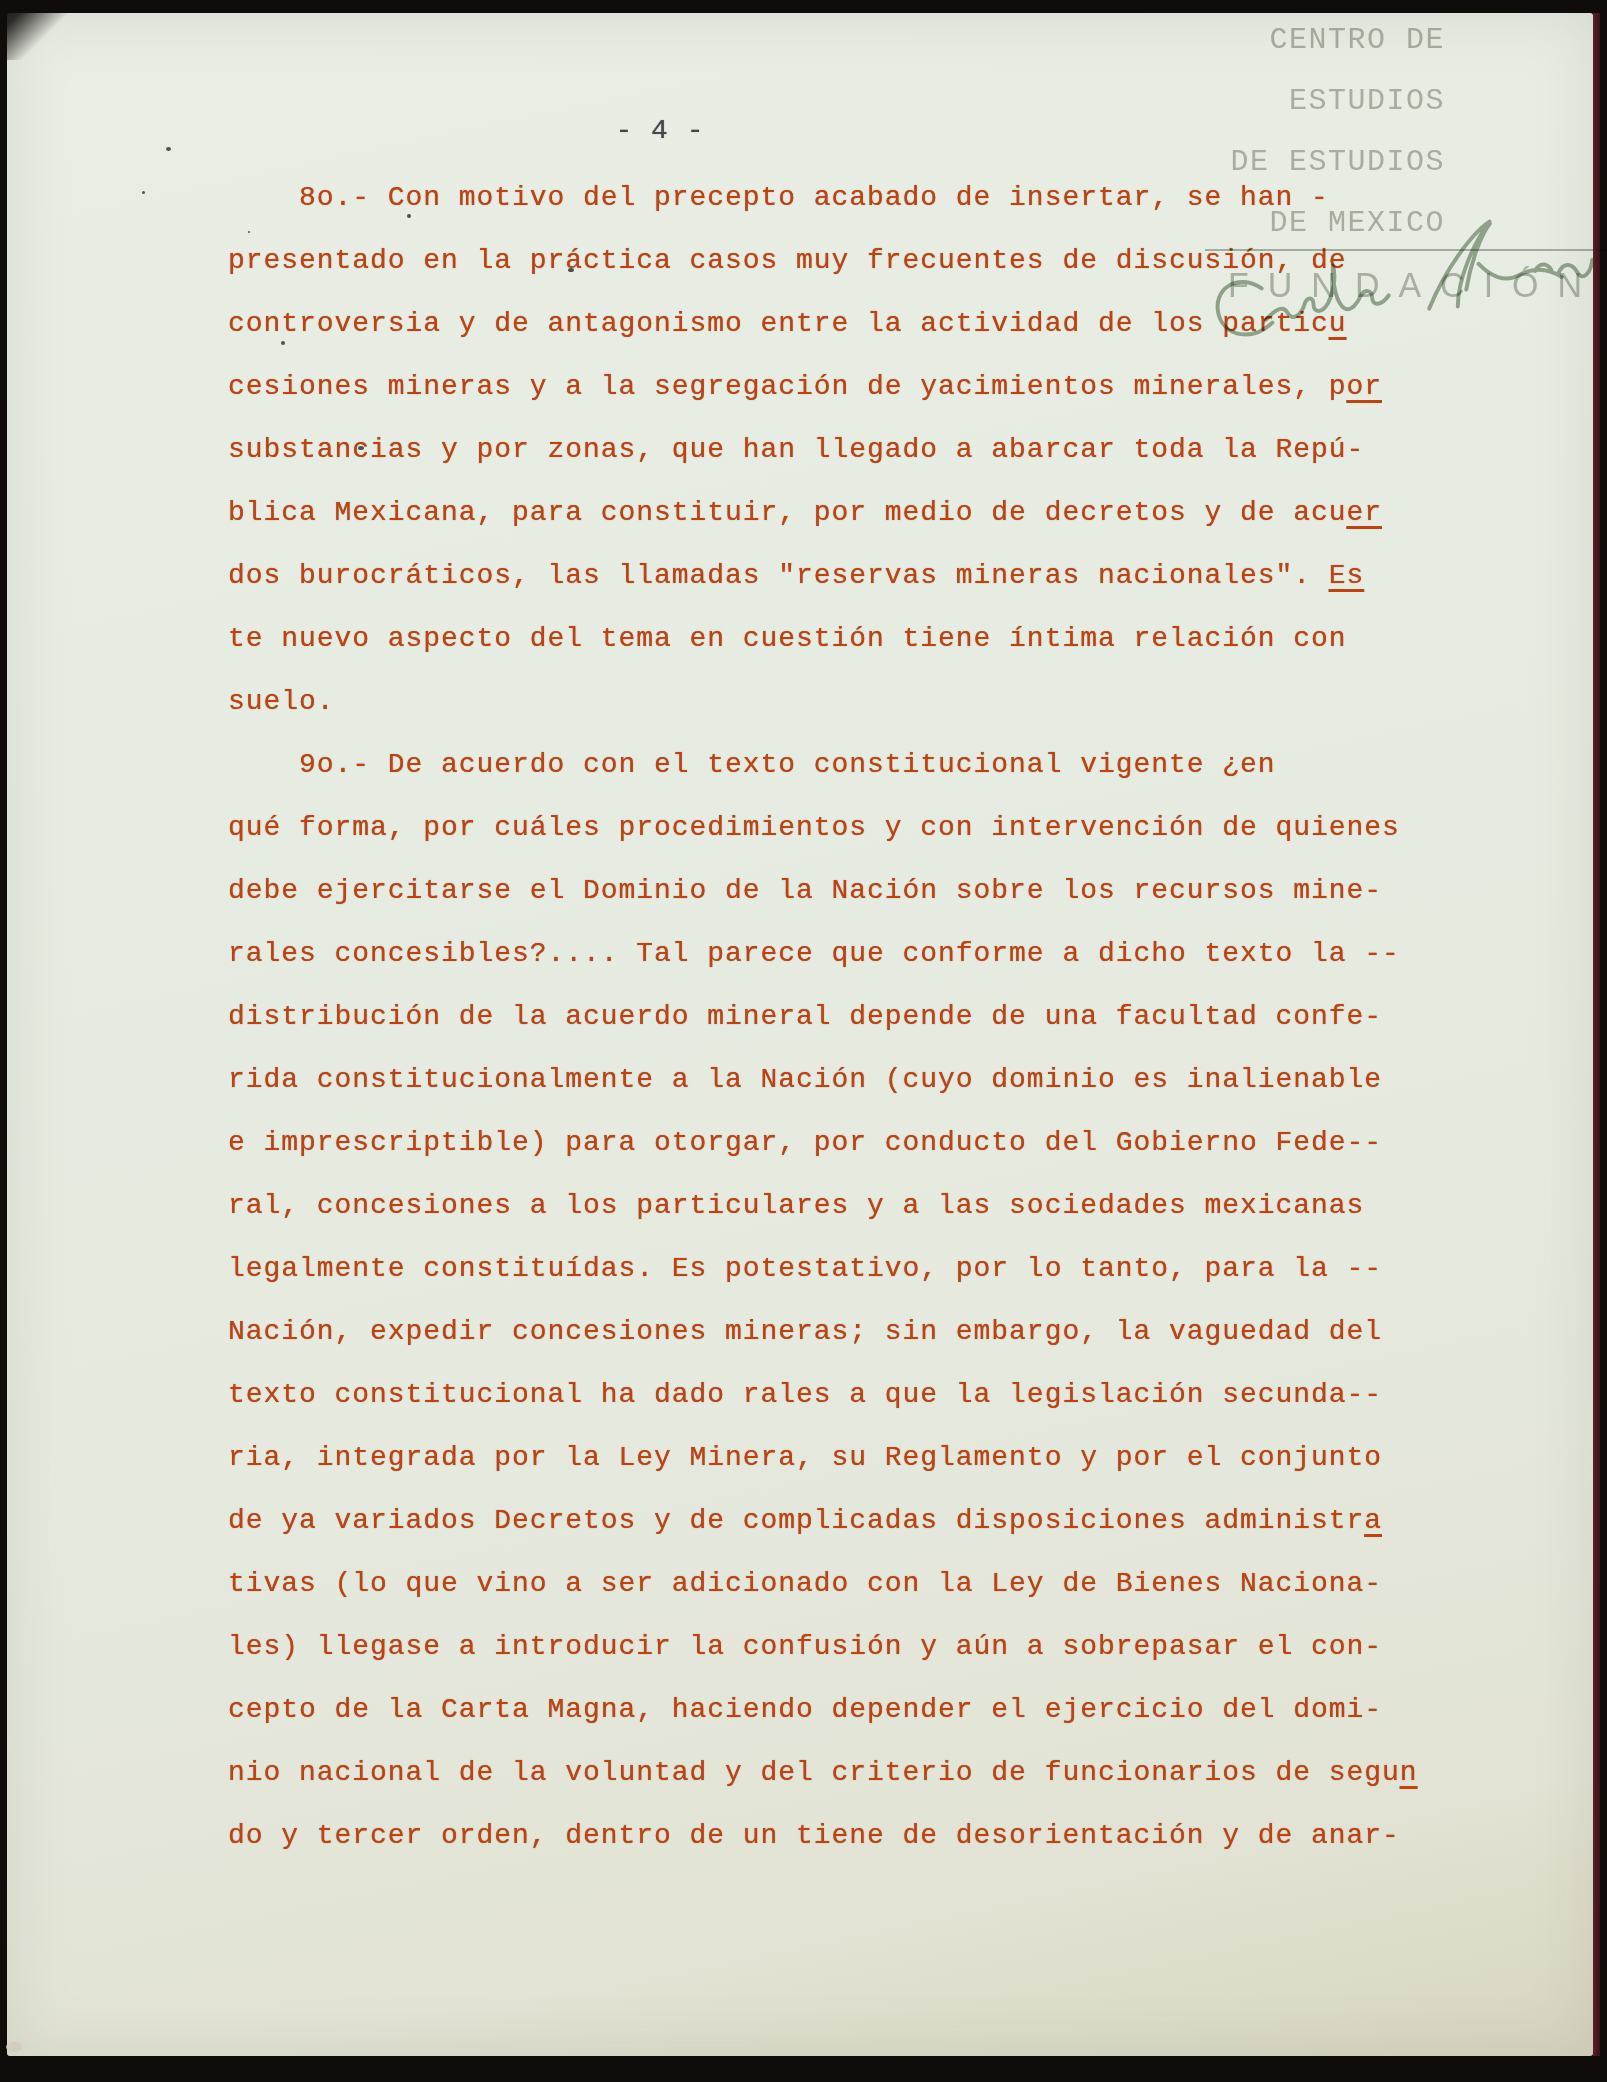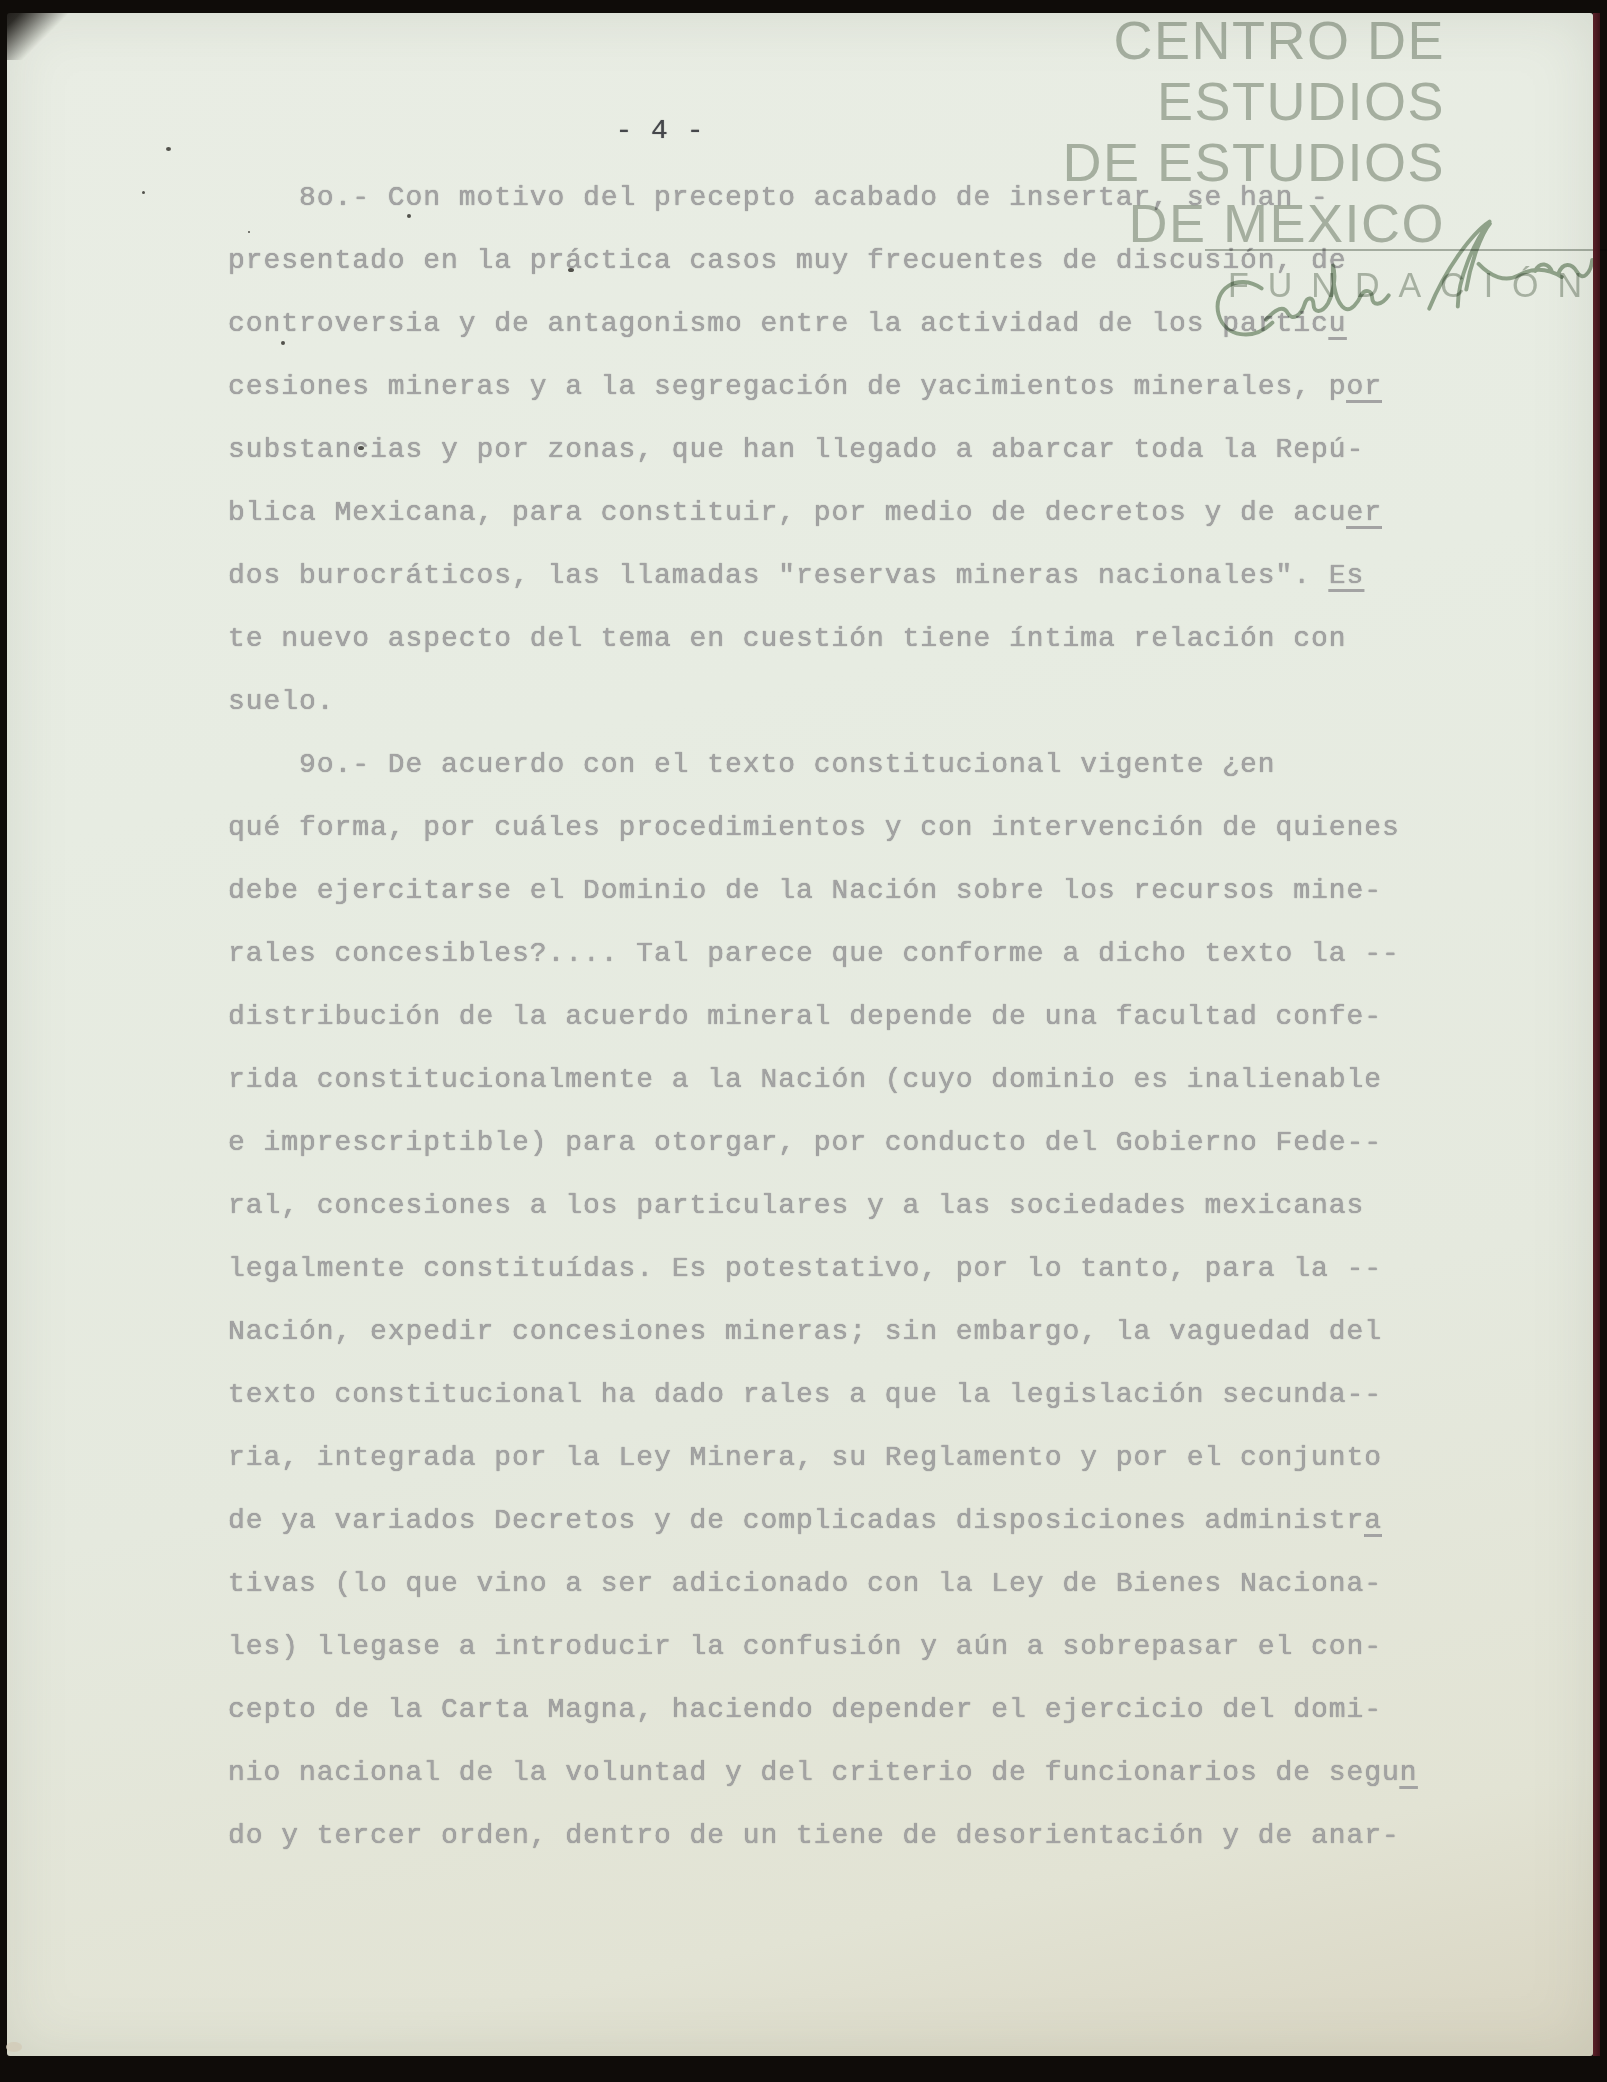--- a/index.html
+++ b/index.html
@@ -27,30 +27,30 @@
   .bottom-dot{position:absolute;left:6px;top:2042px;width:16px;height:10px;border-radius:50%;
     background:#d3ccb9;z-index:5;opacity:.9;}
   
   .page-number{
     position:absolute;left:0;top:99px;width:1320px;height:63px;line-height:63px;
     text-align:center;font-size:28px;letter-spacing:1px;color:#45474b;z-index:2;
     text-shadow:0 0 1px rgba(64,66,70,0.7);
   }
   .body-text{
     position:absolute;left:228px;top:166px;width:1250px;z-index:2;
-    font-size:28px;letter-spacing:0.95px;color:#a3a3a3;
+    font-size:28px;letter-spacing:0.95px;color:#c2410c;
     text-shadow:0 0 1px rgba(64,66,70,0.7);
   }
   .tline{height:63px;line-height:63px;white-space:pre;}
   .tline .cont{text-decoration:underline;text-underline-offset:6px;text-decoration-thickness:2.5px;}
   
   .wm-serif{
     position:absolute;top:10px;left:900px;width:545px;z-index:3;
-    font-family:Liberation Sans, sans-serif;
-    font-size:54px;line-height:61px;letter-spacing:1.5px;
+    font-family:Liberation Mono, monospace;
+    font-size:30px;line-height:61px;letter-spacing:1.5px;
     color:#99a296;opacity:.72;text-align:right;mix-blend-mode:multiply;
     pointer-events:none;
   }
   .wm-rule{
     position:absolute;left:1205px;top:249px;width:402px;height:2px;
     background:rgba(140,148,138,0.65);z-index:3;mix-blend-mode:multiply;
   }
   .wm-foundation{
     position:absolute;left:1228px;top:266px;z-index:3;
     font-family:"Liberation Sans","DejaVu Sans",sans-serif;

